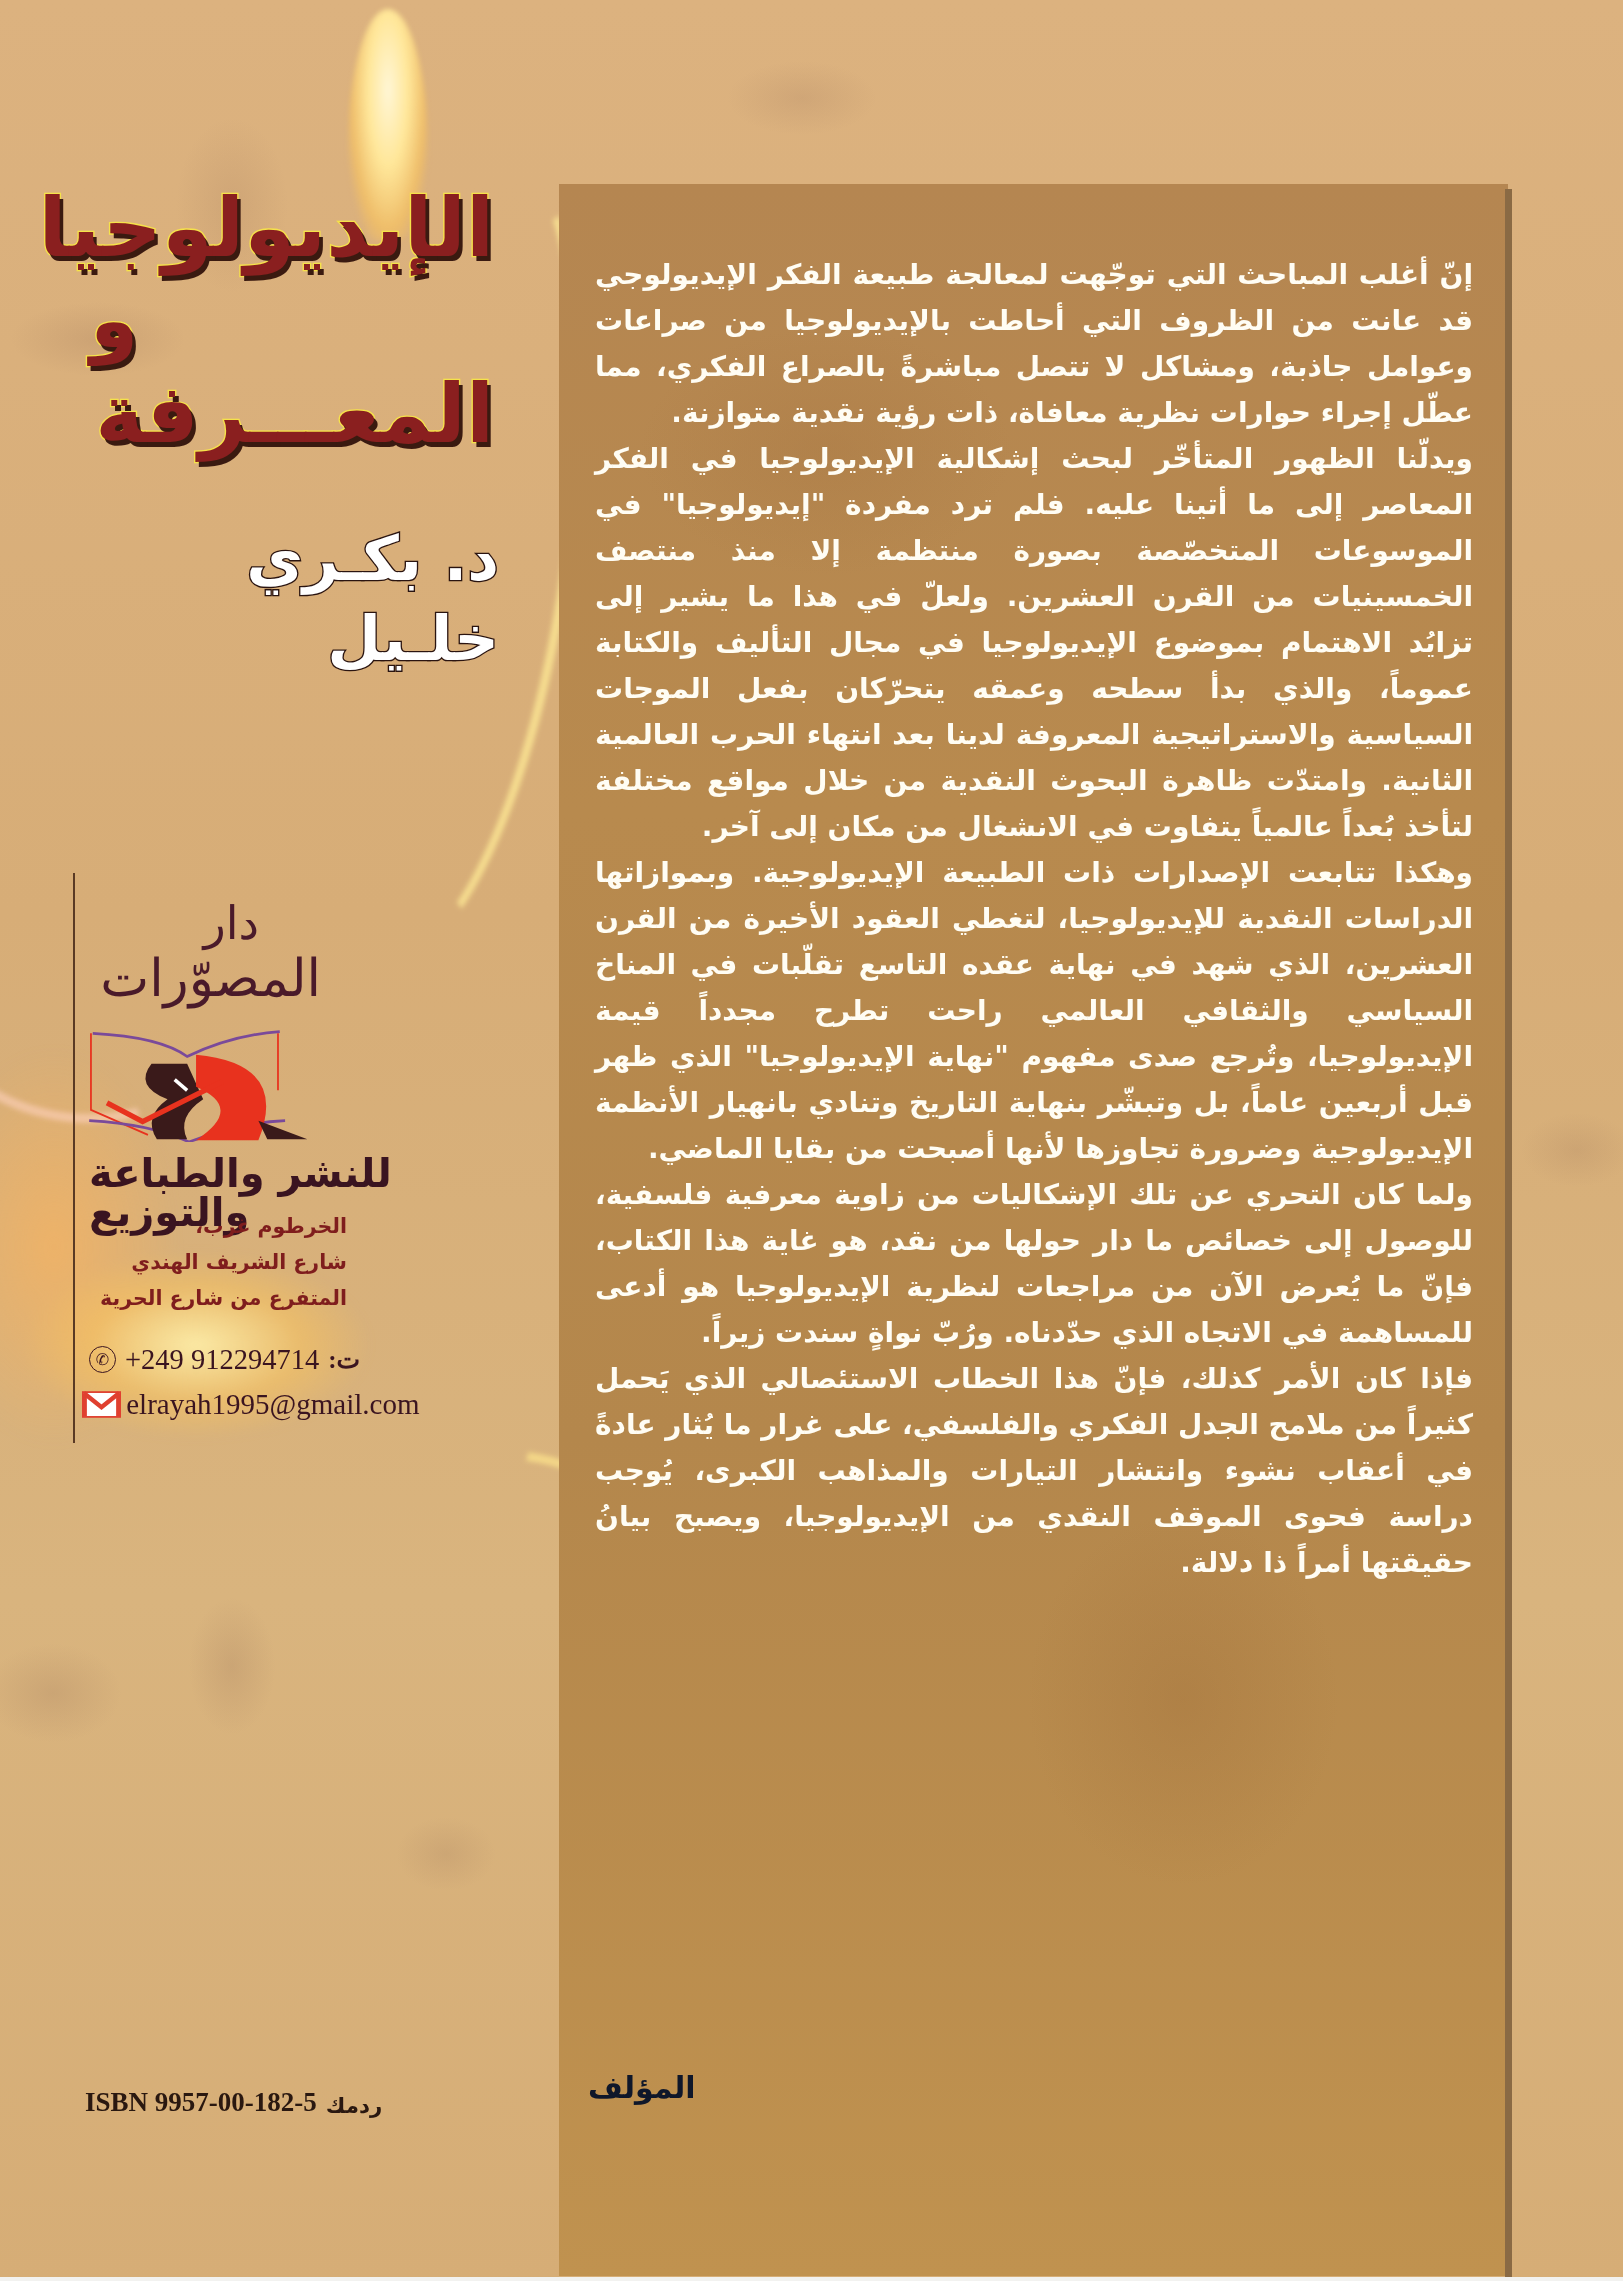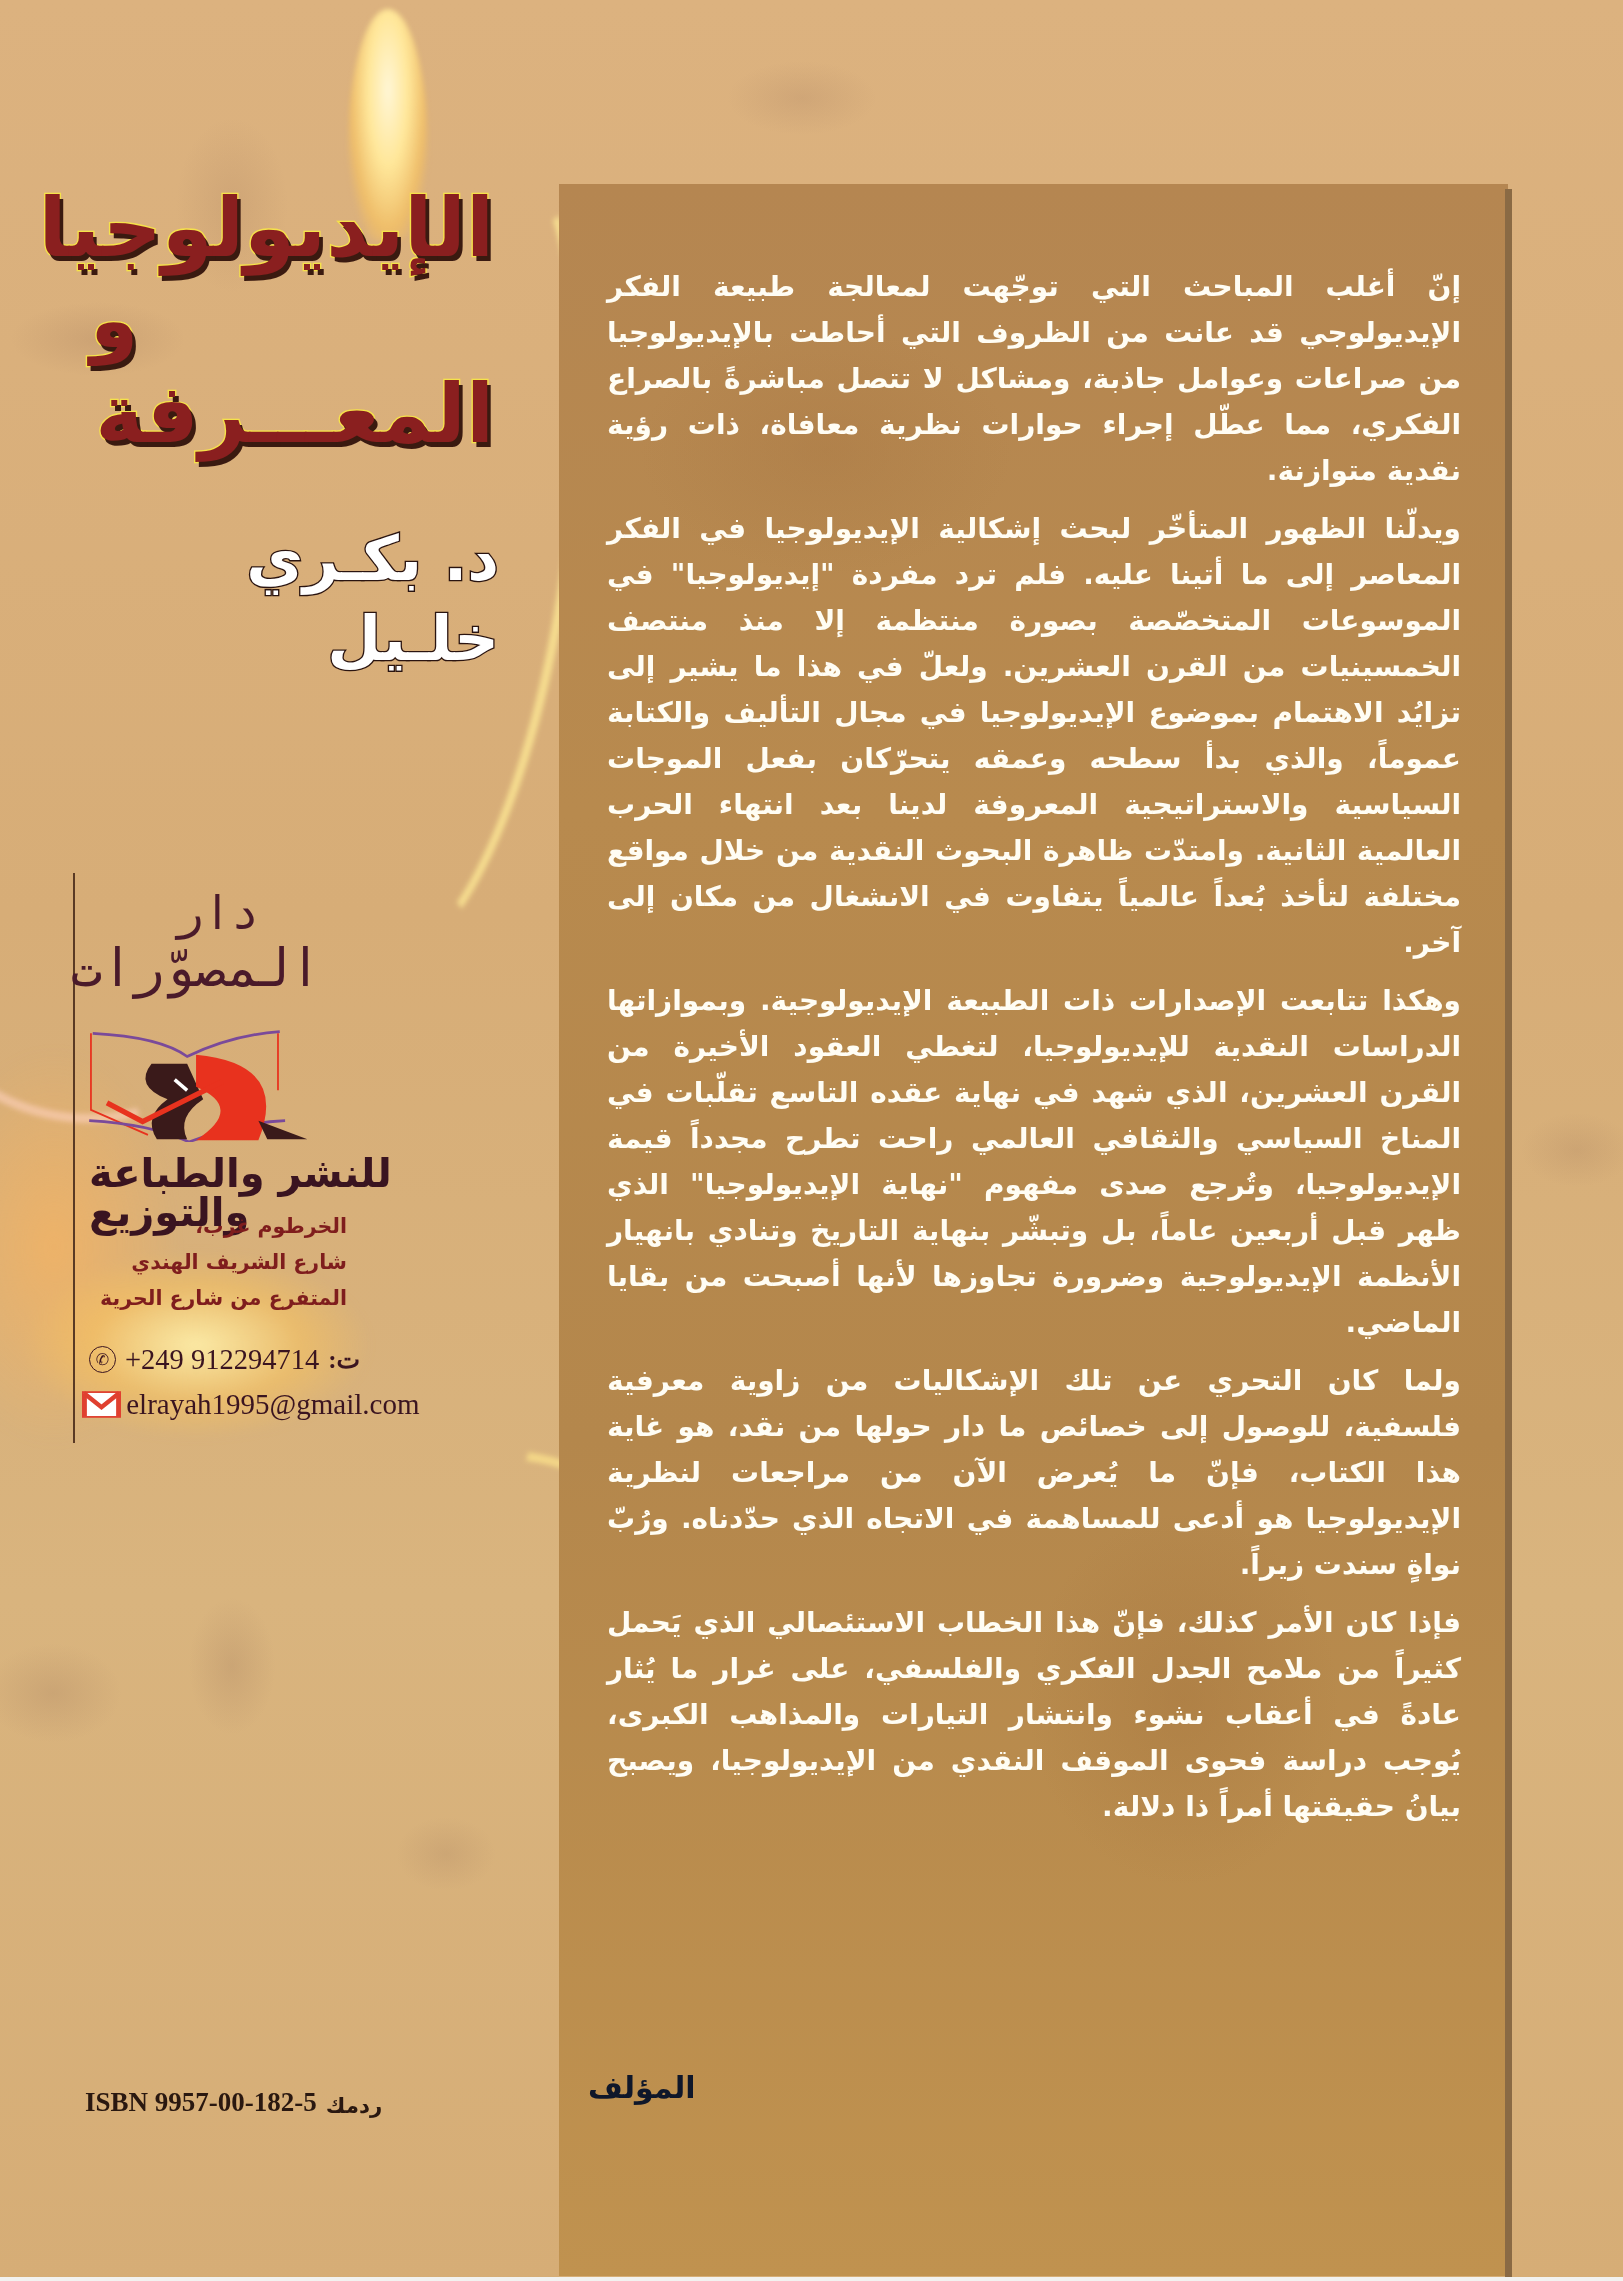--- a/index.html
+++ b/index.html
@@ -66,23 +66,23 @@
     letter-spacing: 1.8px;
   }
 
   .publisher-rule {
     position: absolute; left: 73px; top: 873px; width: 1.8px; height: 570px; background: #5a3a24;
   }
   .publisher {
     position: absolute; left: 89px; top: 887px; width: 446px;
   }
   .pub-name {
-    position: absolute; left: 0; top: 4px; width: 232px;
+    position: absolute; left: 0; top: 10px; width: 232px;
     direction: rtl; text-align: right;
-    font-family: Liberation Mono, monospace; color: #4a1a2a;
+    font-family: Liberation Serif, serif; color: #4a1a2a;
   }
   .pub-name .l1 { display: block; font-size: 46px; line-height: 53px; padding-right: 62px; }
   .pub-name .l2 { display: block; font-size: 52px; line-height: 57px; }
   .pub-logo { position: absolute; left: 0; top: 141px; width: 223px; height: 114px; }
   .pub-tagline {
     position: absolute; left: 0; top: 267px; width: 356px;
     direction: rtl; text-align: left;
     font-weight: bold; font-size: 40px; line-height: 39px; color: #3a1420;
   }
   .pub-address {
@@ -127,21 +127,21 @@
   .panel-shadow {
     position: absolute; left: 1505px; top: 189px; width: 7.1px; height: 2088px;
     background: #8a6a44;
   }
   .blurb {
     position: absolute; left: 595px; top: 252px; width: 878px;
     direction: rtl; text-align: justify; text-align-last: right;
     color: #fffdf4; font-family: "DejaVu Sans", sans-serif; font-weight: bold;
     font-size: 28px; line-height: 46px;
   }
-  .blurb p { margin: 12px; }
+  .blurb p { margin: 0; }
   .signature {
     position: absolute; left: 588px; top: 2065px; width: 178px;
     direction: rtl; text-align: left;
     color: #0f172a; font-weight: bold; font-size: 30px; line-height: 45px;
   }
   .page-edge {
     position: absolute; left: 0; top: 2277px; width: 1624px; height: 4.5px; background: #f2f2f0;
   }
 </style>
 </head>

